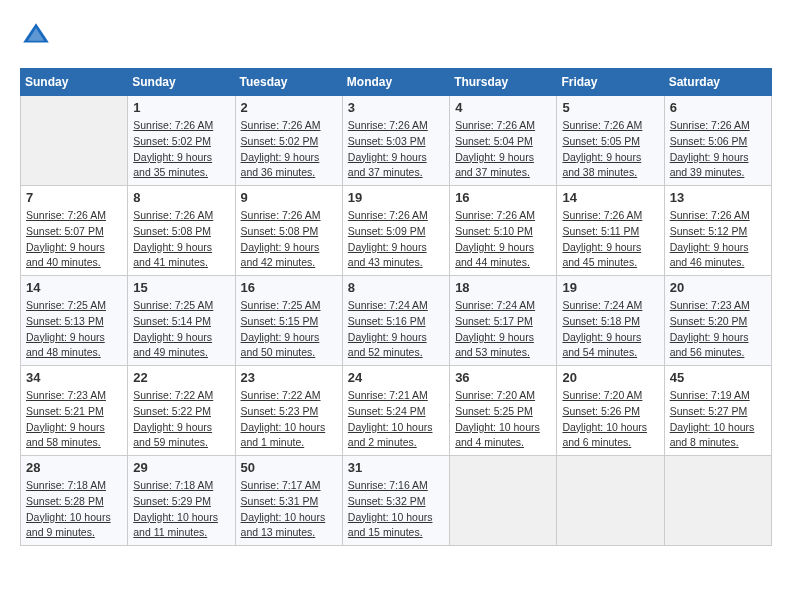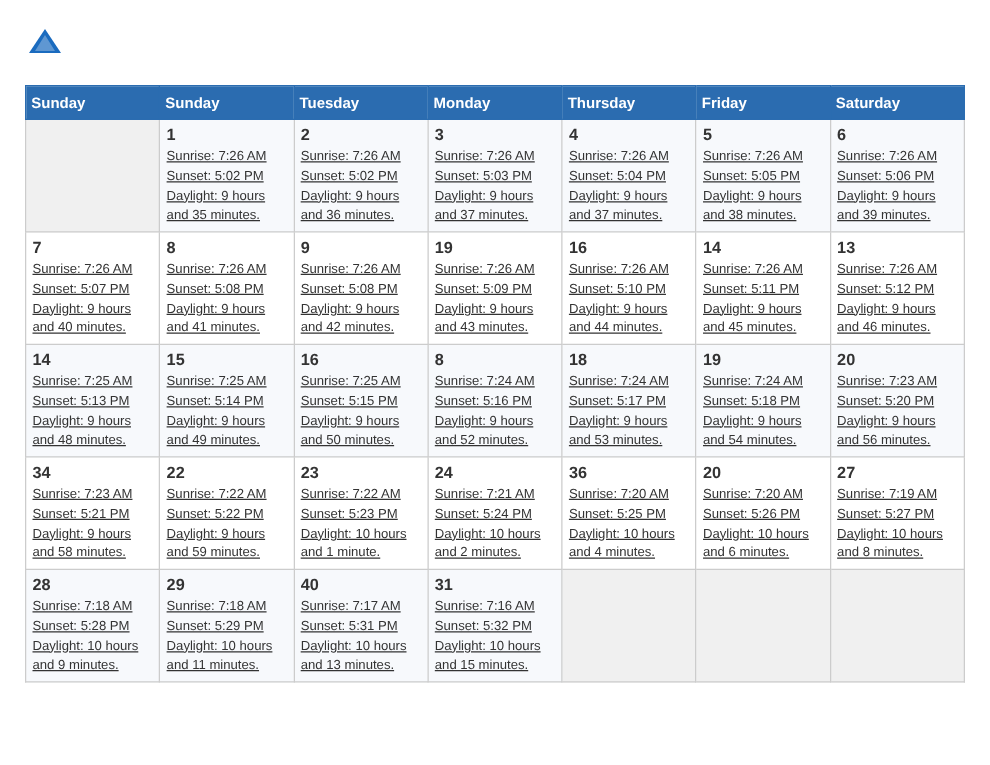--- a/index.html
+++ b/index.html
@@ -287,41 +287,41 @@
           Sunrise: 7:20 AM<br>Sunset: 5:25 PM<br>Daylight: 10 hours and 4 minutes.
         </div>
       </td>
         <td>
         <div class="day-number">20</div>
         <div class="day-info">
           Sunrise: 7:20 AM<br>Sunset: 5:26 PM<br>Daylight: 10 hours and 6 minutes.
         </div>
       </td>
         <td>
-        <div class="day-number">27</div>
+        <div class="day-number">45</div>
         <div class="day-info">
           Sunrise: 7:19 AM<br>Sunset: 5:27 PM<br>Daylight: 10 hours and 8 minutes.
         </div>
       </td>
       </tr>
       <tr>
         <td>
         <div class="day-number">28</div>
         <div class="day-info">
           Sunrise: 7:18 AM<br>Sunset: 5:28 PM<br>Daylight: 10 hours and 9 minutes.
         </div>
       </td>
         <td>
         <div class="day-number">29</div>
         <div class="day-info">
           Sunrise: 7:18 AM<br>Sunset: 5:29 PM<br>Daylight: 10 hours and 11 minutes.
         </div>
       </td>
         <td>
-        <div class="day-number">40</div>
+        <div class="day-number">50</div>
         <div class="day-info">
           Sunrise: 7:17 AM<br>Sunset: 5:31 PM<br>Daylight: 10 hours and 13 minutes.
         </div>
       </td>
         <td>
         <div class="day-number">31</div>
         <div class="day-info">
           Sunrise: 7:16 AM<br>Sunset: 5:32 PM<br>Daylight: 10 hours and 15 minutes.
         </div>
       </td>

